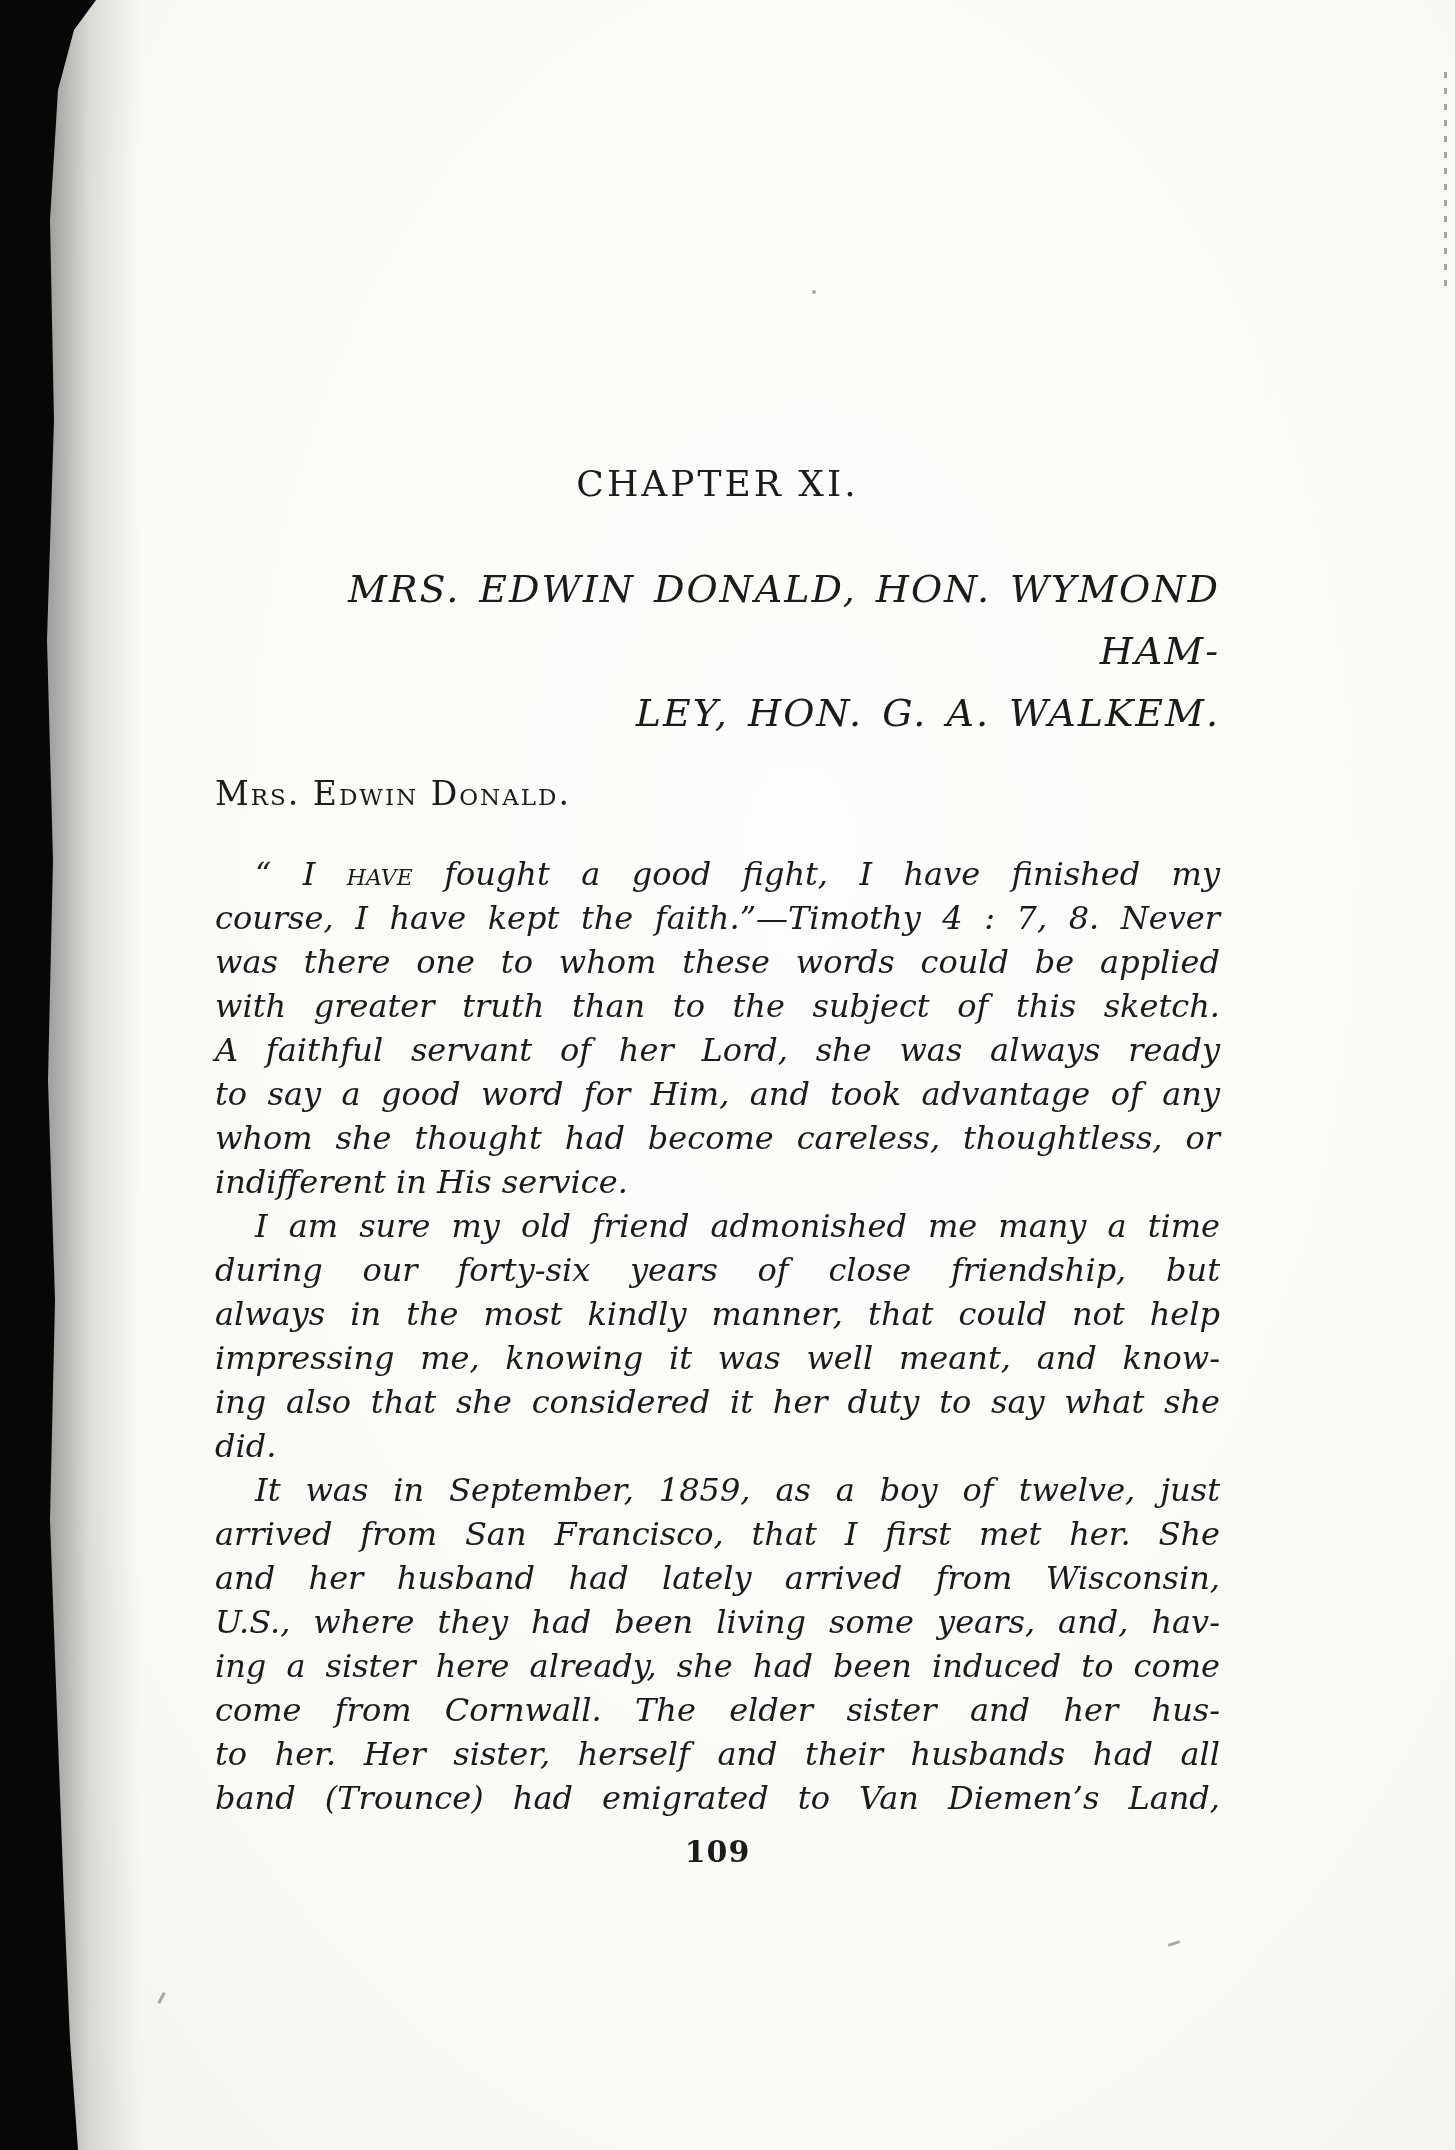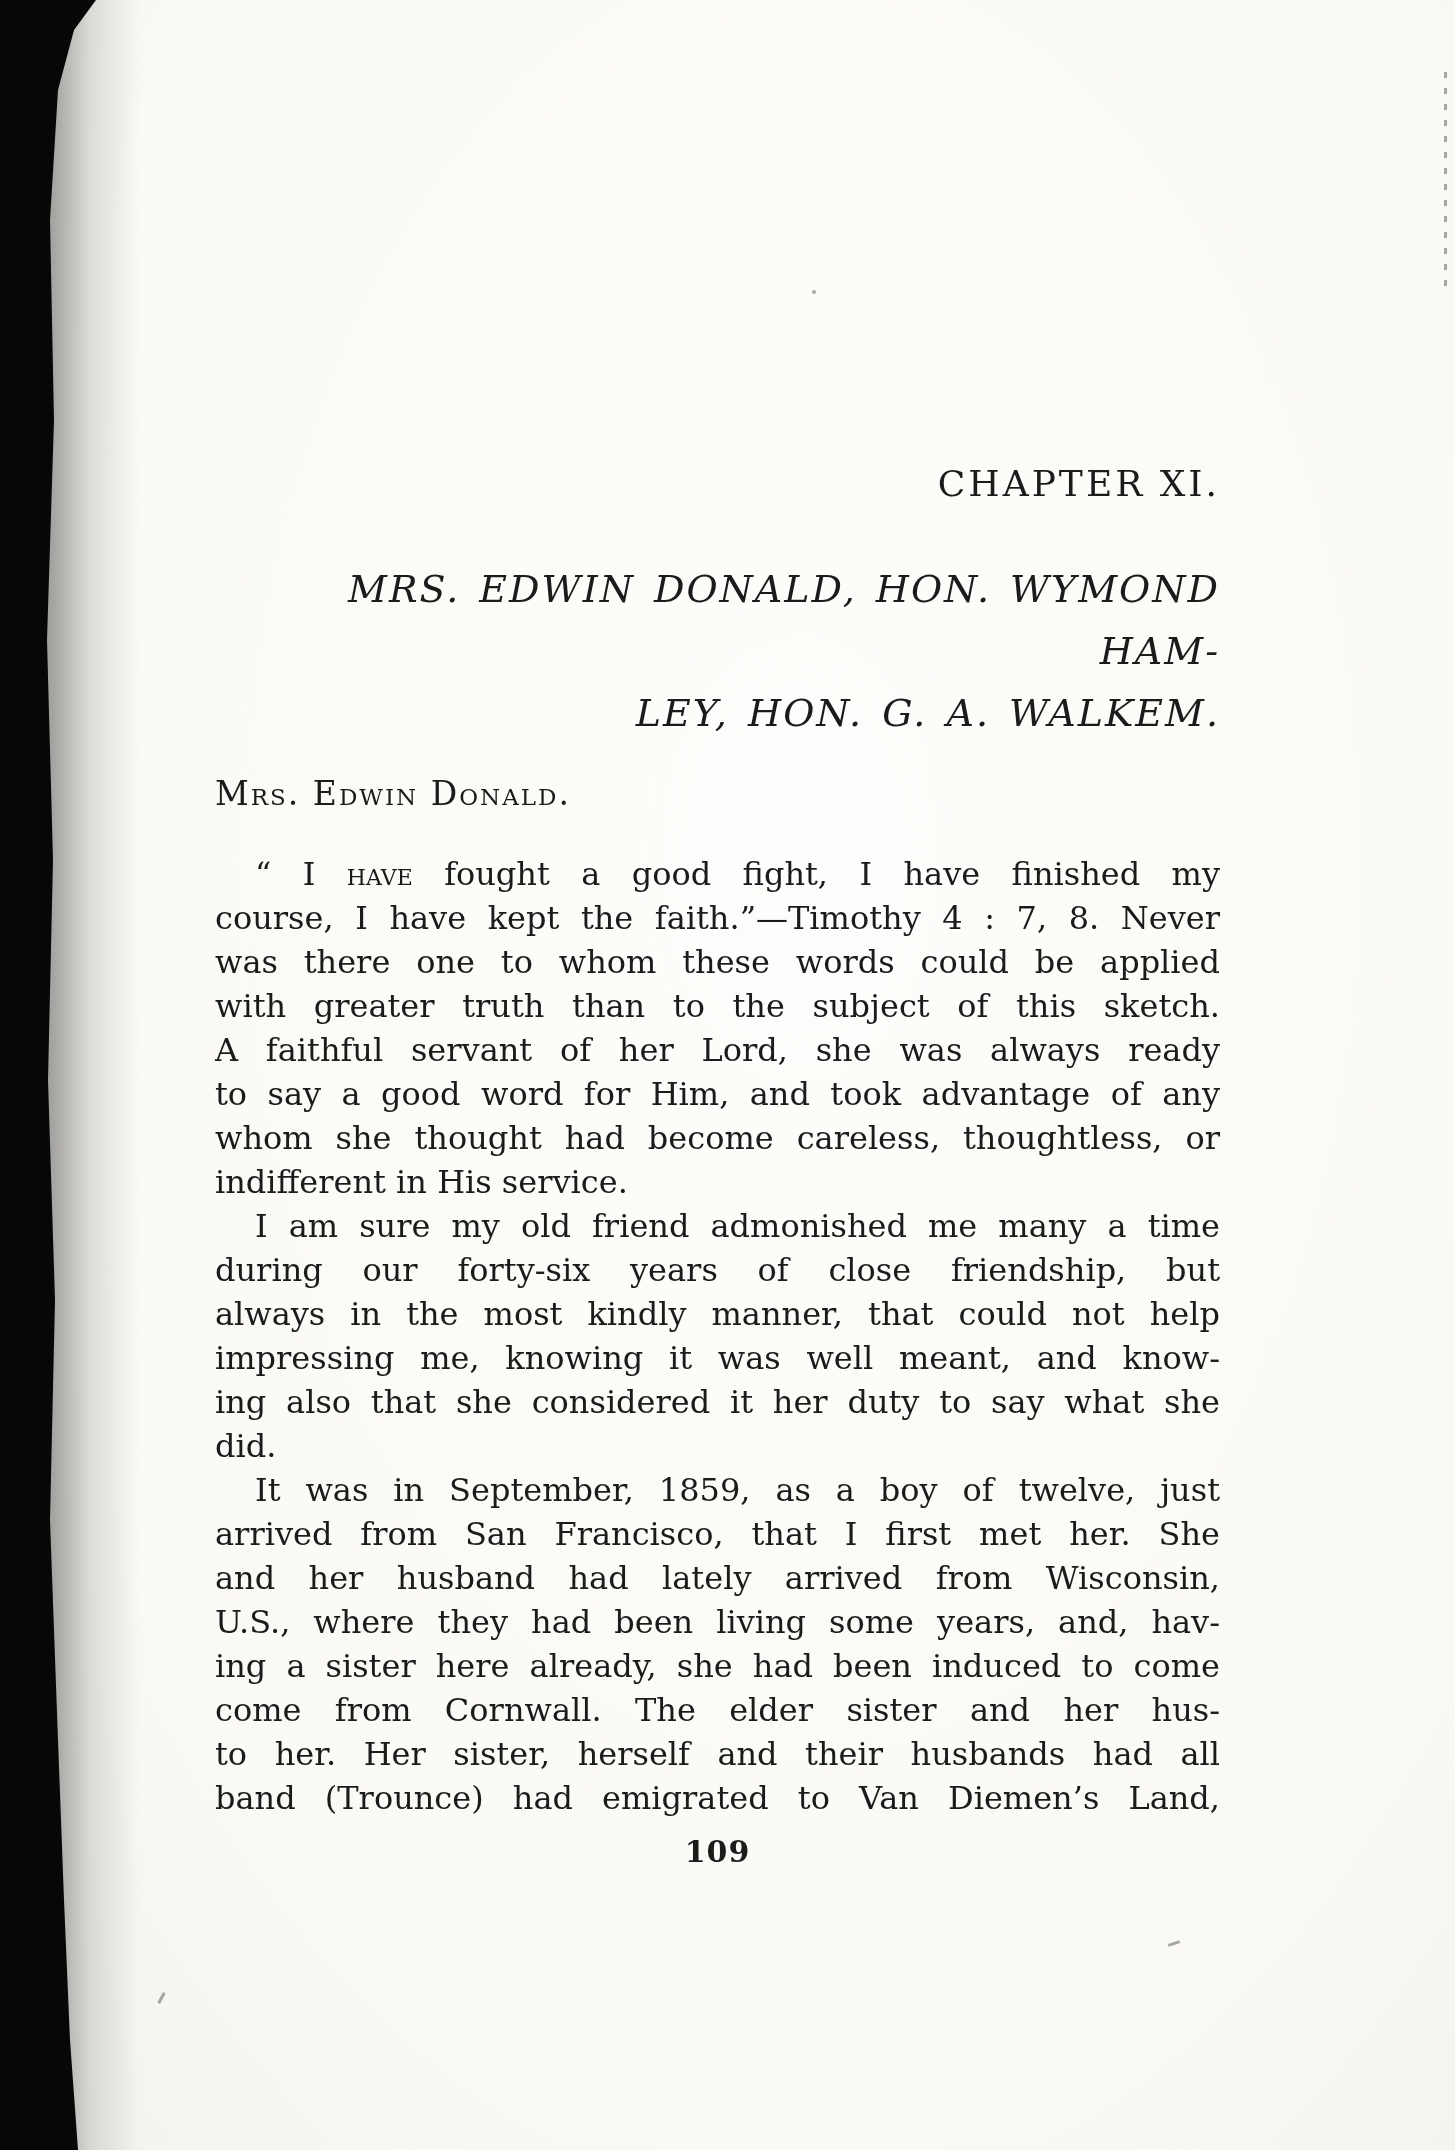--- a/index.html
+++ b/index.html
@@ -60,21 +60,21 @@
     top: 0;
     width: 1005px;
     padding-top: 462px;
   }
 
   .chapter {
     margin: 0 0 52px 0;
     font-size: 36px;
     font-weight: 400;
     letter-spacing: 3px;
-    text-align: right;
+    text-align: center;
     line-height: 44px;
   }
 
   .title { text-align: right; margin: 0 0 0 0; }
   .title-line {
     font-style: italic;
     font-size: 38px;
     line-height: 62px;
     letter-spacing: 2px;
     word-spacing: 5px;
@@ -84,21 +84,21 @@
     margin: 30px 0 0 0;
     font-weight: 400;
     font-variant: small-caps;
     font-size: 33px;
     line-height: 40px;
     letter-spacing: 2px;
     text-align: left;
   }
 
   .paragraphs { margin-top: 38px; }
-  .paragraph { margin: 0; }
+  .paragraph { margin: 0; font-style: italic; }
   .line {
     font-size: 32px;
     line-height: 44px;
     text-align: justify;
     text-align-last: justify;
     white-space: normal;
   }
   .line.first { text-indent: 40px; }
   .line.lastline { text-align-last: left; }
   .smallcaps { font-variant: small-caps; text-transform: lowercase; }

